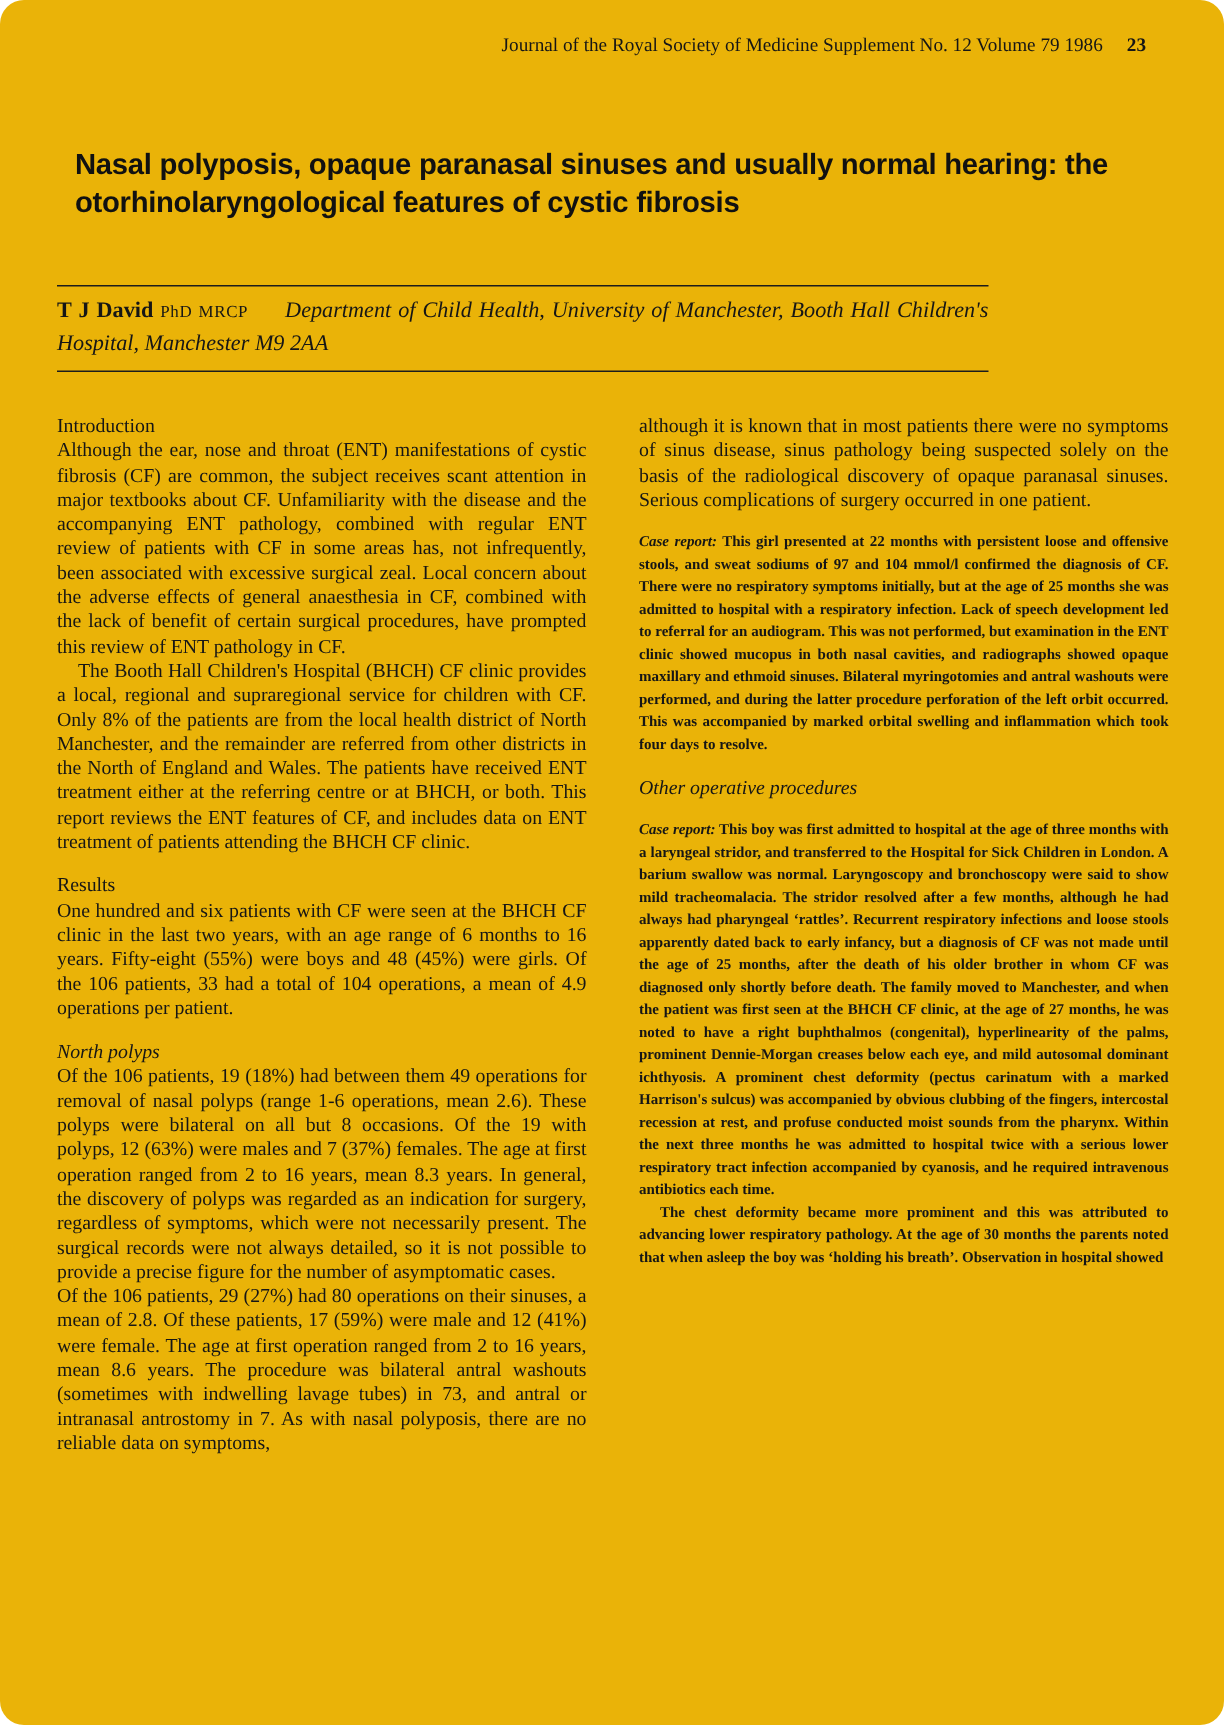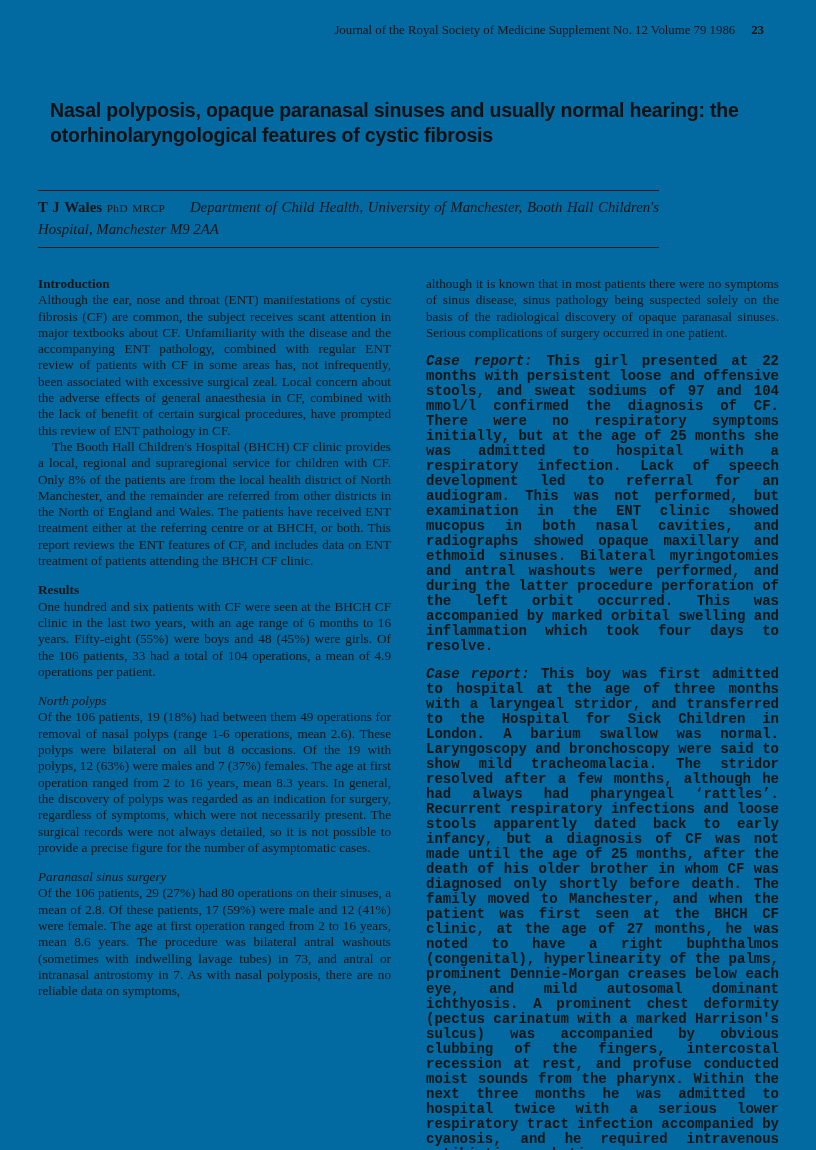--- a/index.html
+++ b/index.html
@@ -1,24 +1,25 @@
 <!DOCTYPE html>
 <html><head>
 <meta charset="utf-8">
 <style>
   * { box-sizing: border-box; }
   html, body { margin: 0; padding: 0; background: #ffffff; }
   .page {
     position: relative;
     width: 816px;
     height: 1150px;
-    background: #0369a1;
+    background: #eab308;
     font-family: "Liberation Serif", serif;
     color: #161616;
     overflow: hidden;
+    border-radius: 16px;
   }
   .running-head {
     position: absolute;
     top: 23px;
     left: 38px;
     right: 52px;
     text-align: right;
     font-size: 12.8px;
     line-height: 15px;
     white-space: nowrap;
@@ -70,81 +71,81 @@
   .col {
     width: 353px;
     font-size: 13.2px;
     line-height: 16.3px;
     text-align: justify;
   }
   .col p, .col h2, .col h3 { margin: 0; padding: 0; }
   .sect {
     font-size: 13.2px;
     line-height: 16.3px;
-    font-weight: bold;
+    font-weight: normal;
   }
   .subsect {
     font-size: 13.2px;
     line-height: 16.3px;
     font-weight: normal;
     font-style: italic;
   }
   .gap { margin-top: 13px !important; }
   .indent { text-indent: 14px; }
   .case {
-    font-size: 14px;
+    font-size: 10px;
     line-height: 15px;
     font-weight: bold;
     text-align: justify;
-    font-family: Liberation Mono, monospace;
   }
   .case-label { font-style: italic; }
 </style>
 </head>
 <body>
 
 <div class="page">
 
   <div class="running-head">
     <span class="journal-line">Journal of the Royal Society of Medicine Supplement No. 12 Volume 79 1986</span><span class="folio">23</span>
   </div>
 
   <h1 class="article-title">Nasal polyposis, opaque paranasal sinuses and usually normal hearing: the otorhinolaryngological features of cystic fibrosis</h1>
 
   <hr class="rule rule-top">
 
   <p class="byline">
-    <span class="author">T J Wales</span>
+    <span class="author">T J David</span>
     <span class="creds">PhD MRCP</span>
     <span class="affil">Department of Child Health, University of Manchester, Booth Hall Children's Hospital, Manchester M9 2AA</span>
   </p>
 
   <hr class="rule rule-bottom">
 
   <div class="columns">
 
     <div class="col">
       <h2 class="sect">Introduction</h2>
       <p class="para">Although the ear, nose and throat (ENT) manifestations of cystic fibrosis (CF) are common, the subject receives scant attention in major textbooks about CF. Unfamiliarity with the disease and the accompanying ENT pathology, combined with regular ENT review of patients with CF in some areas has, not infrequently, been associated with excessive surgical zeal. Local concern about the adverse effects of general anaesthesia in CF, combined with the lack of benefit of certain surgical procedures, have prompted this review of ENT pathology in CF.</p>
       <p class="para indent">The Booth Hall Children's Hospital (BHCH) CF clinic provides a local, regional and supraregional service for children with CF. Only 8% of the patients are from the local health district of North Manchester, and the remainder are referred from other districts in the North of England and Wales. The patients have received ENT treatment either at the referring centre or at BHCH, or both. This report reviews the ENT features of CF, and includes data on ENT treatment of patients attending the BHCH CF clinic.</p>
 
       <h2 class="sect gap">Results</h2>
       <p class="para">One hundred and six patients with CF were seen at the BHCH CF clinic in the last two years, with an age range of 6 months to 16 years. Fifty-eight (55%) were boys and 48 (45%) were girls. Of the 106 patients, 33 had a total of 104 operations, a mean of 4.9 operations per patient.</p>
 
       <h3 class="subsect gap">North polyps</h3>
       <p class="para">Of the 106 patients, 19 (18%) had between them 49 operations for removal of nasal polyps (range 1-6 operations, mean 2.6). These polyps were bilateral on all but 8 occasions. Of the 19 with polyps, 12 (63%) were males and 7 (37%) females. The age at first operation ranged from 2 to 16 years, mean 8.3 years. In general, the discovery of polyps was regarded as an indication for surgery, regardless of symptoms, which were not necessarily present. The surgical records were not always detailed, so it is not possible to provide a precise figure for the number of asymptomatic cases.</p>
 
-      <h3 class="subsect gap">Paranasal sinus surgery</h3>
       <p class="para">Of the 106 patients, 29 (27%) had 80 operations on their sinuses, a mean of 2.8. Of these patients, 17 (59%) were male and 12 (41%) were female. The age at first operation ranged from 2 to 16 years, mean 8.6 years. The procedure was bilateral antral washouts (sometimes with indwelling lavage tubes) in 73, and antral or intranasal antrostomy in 7. As with nasal polyposis, there are no reliable data on symptoms,</p>
     </div>
 
     <div class="col">
       <p class="para">although it is known that in most patients there were no symptoms of sinus disease, sinus pathology being suspected solely on the basis of the radiological discovery of opaque paranasal sinuses. Serious complications of surgery occurred in one patient.</p>
 
       <p class="case gap"><span class="case-label">Case report:</span> <span class="case-text">This girl presented at 22 months with persistent loose and offensive stools, and sweat sodiums of 97 and 104 mmol/l confirmed the diagnosis of CF. There were no respiratory symptoms initially, but at the age of 25 months she was admitted to hospital with a respiratory infection. Lack of speech development led to referral for an audiogram. This was not performed, but examination in the ENT clinic showed mucopus in both nasal cavities, and radiographs showed opaque maxillary and ethmoid sinuses. Bilateral myringotomies and antral washouts were performed, and during the latter procedure perforation of the left orbit occurred. This was accompanied by marked orbital swelling and inflammation which took four days to resolve.</span></p>
 
+      <h3 class="subsect gap">Other operative procedures</h3>
 
       <p class="case gap"><span class="case-label">Case report:</span> <span class="case-text">This boy was first admitted to hospital at the age of three months with a laryngeal stridor, and transferred to the Hospital for Sick Children in London. A barium swallow was normal. Laryngoscopy and bronchoscopy were said to show mild tracheomalacia. The stridor resolved after a few months, although he had always had pharyngeal ‘rattles’. Recurrent respiratory infections and loose stools apparently dated back to early infancy, but a diagnosis of CF was not made until the age of 25 months, after the death of his older brother in whom CF was diagnosed only shortly before death. The family moved to Manchester, and when the patient was first seen at the BHCH CF clinic, at the age of 27 months, he was noted to have a right buphthalmos (congenital), hyperlinearity of the palms, prominent Dennie-Morgan creases below each eye, and mild autosomal dominant ichthyosis. A prominent chest deformity (pectus carinatum with a marked Harrison's sulcus) was accompanied by obvious clubbing of the fingers, intercostal recession at rest, and profuse conducted moist sounds from the pharynx. Within the next three months he was admitted to hospital twice with a serious lower respiratory tract infection accompanied by cyanosis, and he required intravenous antibiotics each time.</span></p>
 
+      <p class="case indent">The chest deformity became more prominent and this was attributed to advancing lower respiratory pathology. At the age of 30 months the parents noted that when asleep the boy was ‘holding his breath’. Observation in hospital showed</p>
     </div>
 
   </div>
 </div>
 
 </body></html>

